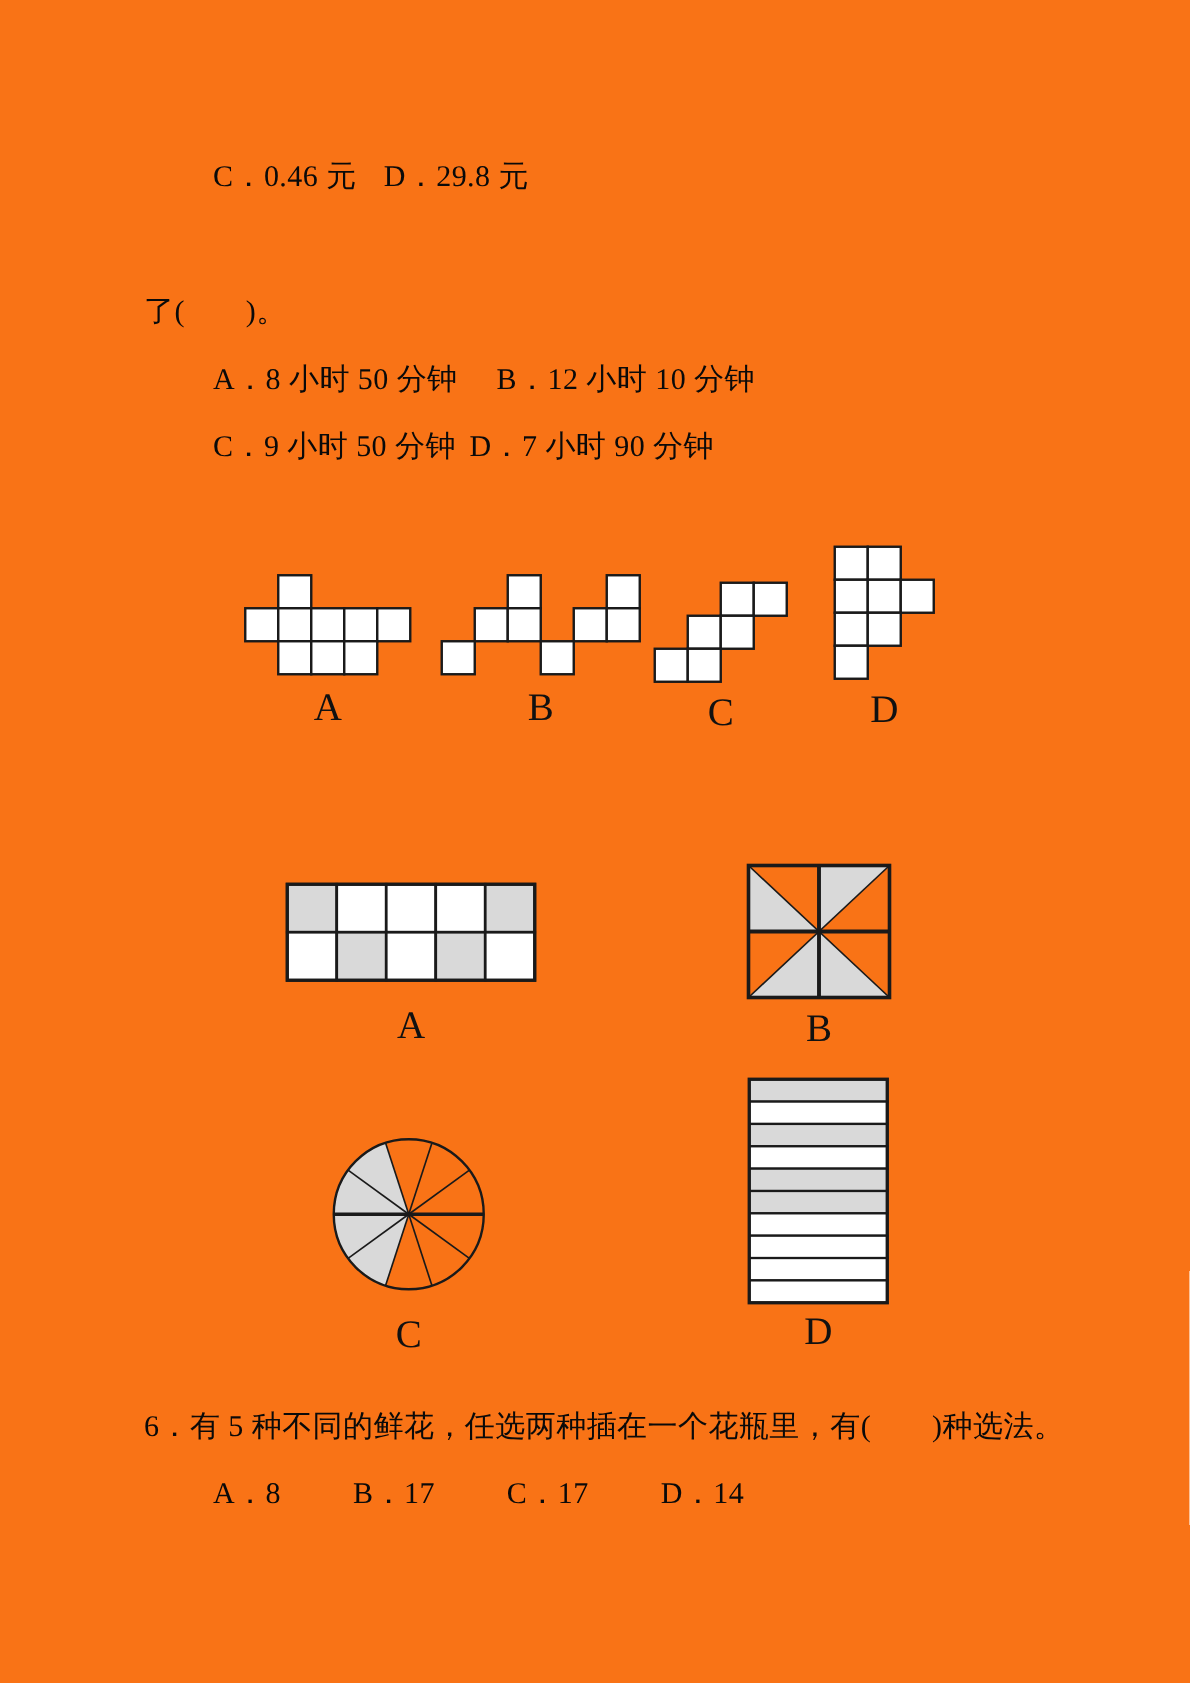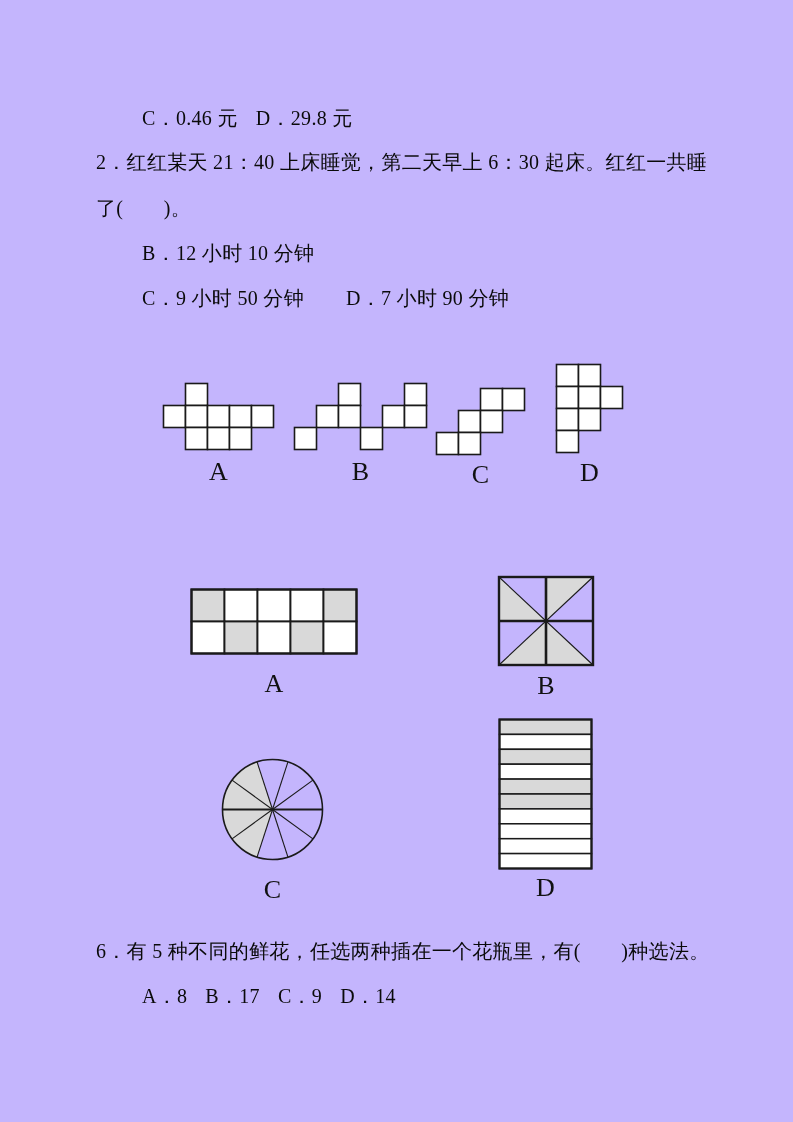--- a/index.html
+++ b/index.html
@@ -1,40 +1,40 @@
 <!DOCTYPE html>
 <html><head>
 <meta charset="utf-8">
 <style>
   *{margin:0;padding:0;box-sizing:border-box}
   html,body{background:#ffffff}
-  .page{position:relative;width:793px;height:1122px;background:#c4b5fd;color:#0a0a0a;
+  .page{position:relative;width:793px;height:1122px;background:#f97316;color:#0a0a0a;
         font-family:"Liberation Serif","DejaVu Serif",serif;overflow:hidden}
   .line{position:absolute;font-size:20px;letter-spacing:.3px;white-space:pre;line-height:1.2}
   .optrow{display:flex}
   .figblock{position:absolute;display:flex;flex-direction:column;align-items:center}
   .figlabel{font-family:"Liberation Serif","DejaVu Serif",serif;font-size:26px;line-height:1;color:#111}
   svg{display:block}
 </style>
 </head>
 <body>
 
 <div class="page">
 
   <div class="line optrow" style="left:142px;top:106px;gap:18px">
     <span>C．0.46 元</span>
     <span>D．29.8 元</span>
   </div>
 
-  <div class="line" style="left:96px;top:150px">2．红红某天 21：40 上床睡觉，第二天早上 6：30 起床。红红一共睡</div>
   <div class="line" style="left:96px;top:196px">了(　　)。</div>
   <div class="line optrow" style="left:142px;top:241px;gap:26px">
+    <span>A．8 小时 50 分钟</span>
     <span>B．12 小时 10 分钟</span>
   </div>
-  <div class="line optrow" style="left:142px;top:286px;gap:42px">
+  <div class="line optrow" style="left:142px;top:286px;gap:9px">
     <span>C．9 小时 50 分钟</span>
     <span>D．7 小时 90 分钟</span>
   </div>
 
 
   <div class="figblock" style="left:162px;top:382px">
       <svg width="113" height="69">
         <rect x="23.5" y="1.5" width="22" height="22" fill="#ffffff" stroke="#1a1a1a" stroke-width="1.6"></rect>
         <rect x="1.5" y="23.5" width="22" height="22" fill="#ffffff" stroke="#1a1a1a" stroke-width="1.6"></rect>
         <rect x="23.5" y="23.5" width="22" height="22" fill="#ffffff" stroke="#1a1a1a" stroke-width="1.6"></rect>
@@ -144,20 +144,20 @@
         <rect x="1.5" y="90.9" width="92" height="14.9" fill="#ffffff" stroke="#1a1a1a" stroke-width="1.5"></rect>
         <rect x="1.5" y="105.8" width="92" height="14.9" fill="#ffffff" stroke="#1a1a1a" stroke-width="1.5"></rect>
         <rect x="1.5" y="120.7" width="92" height="14.9" fill="#ffffff" stroke="#1a1a1a" stroke-width="1.5"></rect>
         <rect x="1.5" y="135.6" width="92" height="14.9" fill="#ffffff" stroke="#1a1a1a" stroke-width="1.5"></rect>
         <rect x="1.5" y="1.5" width="92" height="149" fill="none" stroke="#1a1a1a" stroke-width="2.2"></rect>
       </svg>
     <div class="figlabel" style="margin-top:5px">D</div>
   </div>
 
   <div class="line" style="left:96px;top:939px">6．有 5 种不同的鲜花，任选两种插在一个花瓶里，有(　　)种选法。</div>
-  <div class="line optrow" style="left:142px;top:984px;gap:18px">
+  <div class="line optrow" style="left:142px;top:984px;gap:48px">
     <span>A．8</span>
     <span>B．17</span>
-    <span>C．9</span>
+    <span>C．17</span>
     <span>D．14</span>
   </div>
 
 </div>
 
 </body></html>

